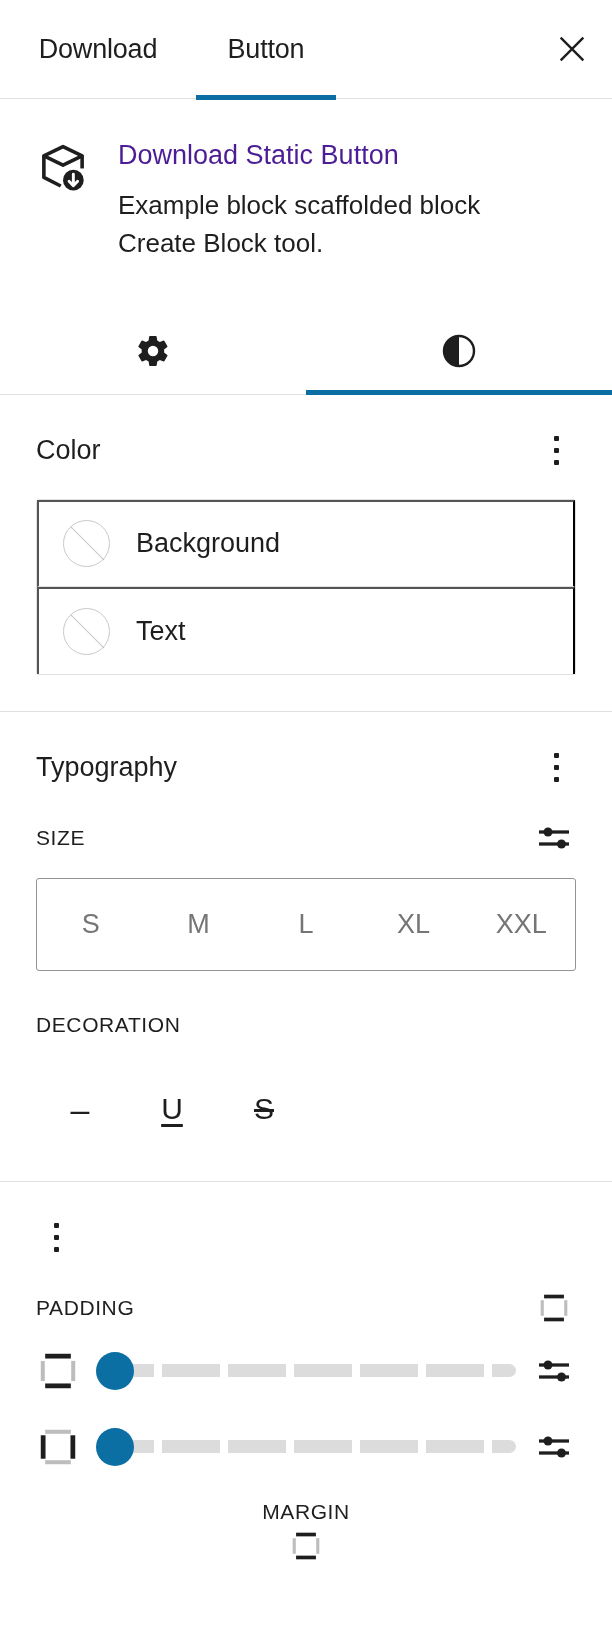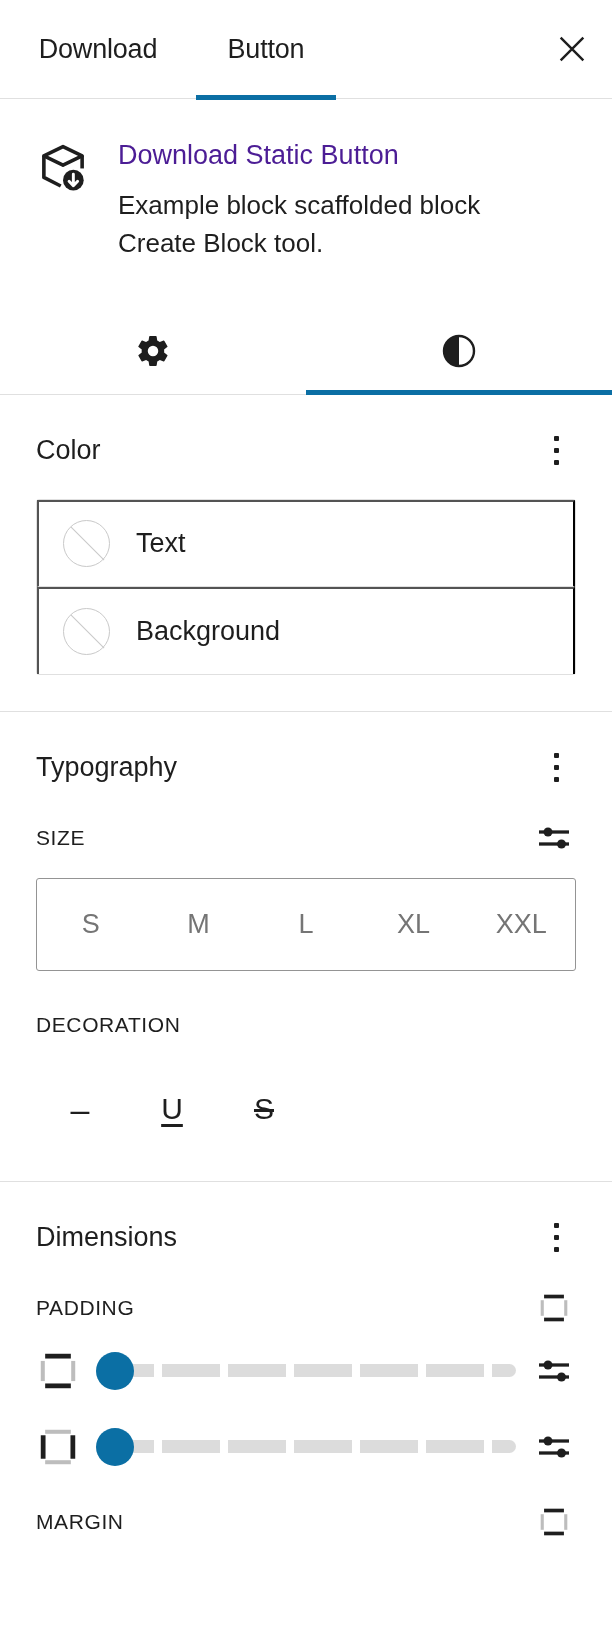--- a/index.html
+++ b/index.html
@@ -201,21 +201,21 @@
       #dcdcdc 0px, #dcdcdc 58px,
       #ffffff 58px, #ffffff 66px
     );
   }
   .slider-thumb {
     position: absolute; left: 0;
     width: 38px; height: 38px;
     border-radius: 50%;
     background: #0b6fa4;
   }
-  .margin-row { padding-bottom: 40px; }
+  .margin-row { padding-bottom: 40px; flex-direction: column; }
 
   svg { display:block; }
 </style>
 </head>
 <body>
 
 <div class="panel">
 
   <div class="tabbar">
     <button class="tab tab-download">Download</button>
@@ -269,25 +269,25 @@
       <div class="section-title">Color</div>
       <button class="kebab">
         <i></i>
         <i></i>
         <i></i>
       </button>
     </div>
     <div class="color-list">
       <button class="color-row">
         <span class="swatch-none"></span>
-        <span class="color-label">Text</span>
+        <span class="color-label">Background</span>
       </button>
       <button class="color-row">
         <span class="swatch-none"></span>
-        <span class="color-label">Background</span>
+        <span class="color-label">Text</span>
       </button>
     </div>
   </div>
 
   <div class="section">
     <div class="section-head">
       <div class="section-title">Typography</div>
       <button class="kebab">
         <i></i>
         <i></i>
@@ -323,21 +323,20 @@
 
     <div class="deco-row">
       <button class="deco-btn deco-none">–</button>
       <button class="deco-btn deco-underline">U</button>
       <button class="deco-btn deco-strike">S</button>
     </div>
   </div>
 
   <div class="section">
     <div class="section-head">
-      <div class="section-title">Dimensions</div>
       <button class="kebab">
         <i></i>
         <i></i>
         <i></i>
       </button>
     </div>
 
     <div class="sub-row">
       <div class="sub-label">PADDING</div>
       <button class="icon-btn">

